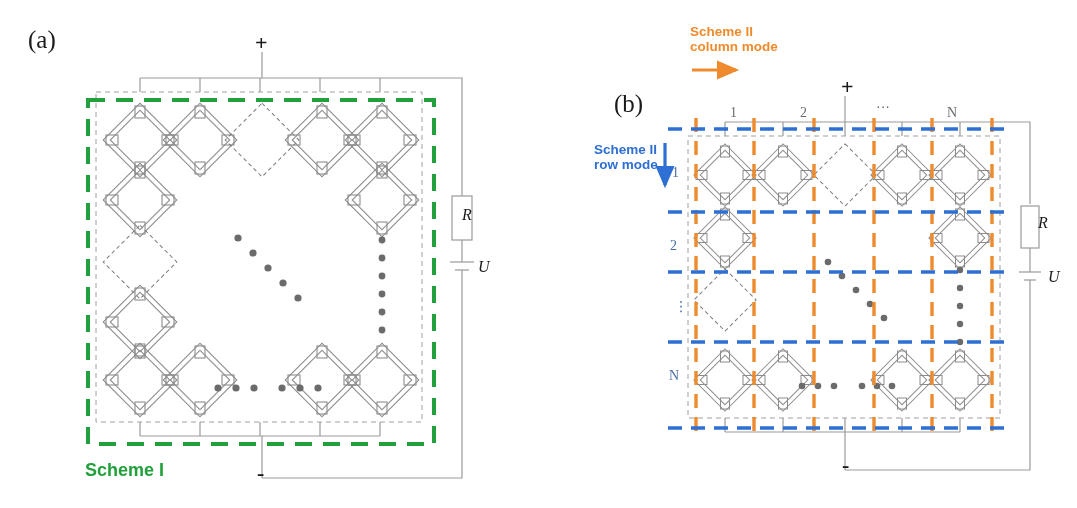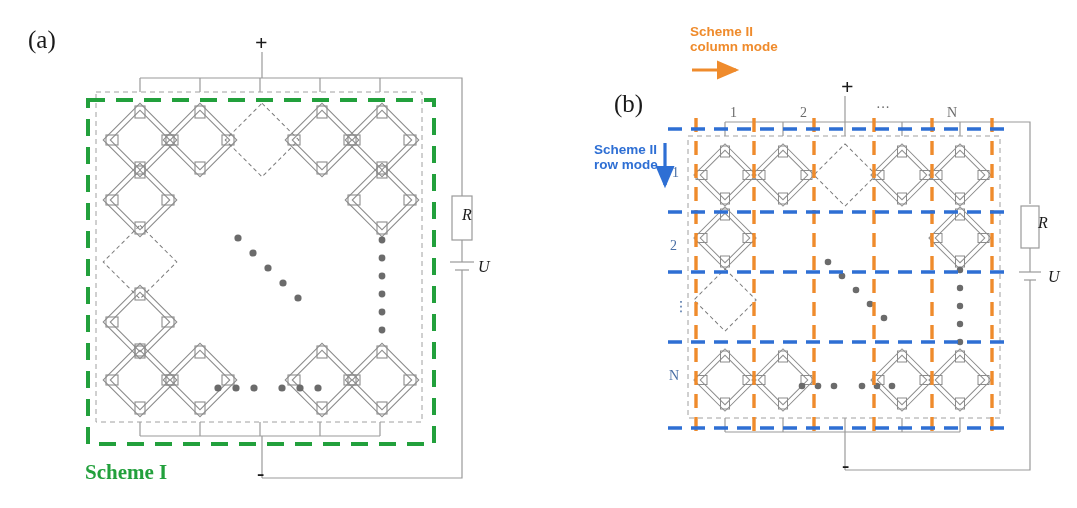--- a/index.html
+++ b/index.html
@@ -35,22 +35,22 @@
   .lbl-sign {
     font-size: 22px;
     font-weight: 700;
   }
   .lbl-ital {
     font-style: italic;
     font-size: 16px;
   }
   .scheme1-label {
     position: absolute;
-    font-family: Liberation Serif, serif;
-    font-size: 21px;
+    font-family: Liberation Sans, sans-serif;
+    font-size: 18px;
     font-weight: 700;
     color: #22a03c;
     white-space: nowrap;
   }
   .scheme2-col-label {
     position: absolute;
     font-family: "Liberation Sans", sans-serif;
     font-size: 13.5px;
     font-weight: 700;
     color: #ef8b2c;

